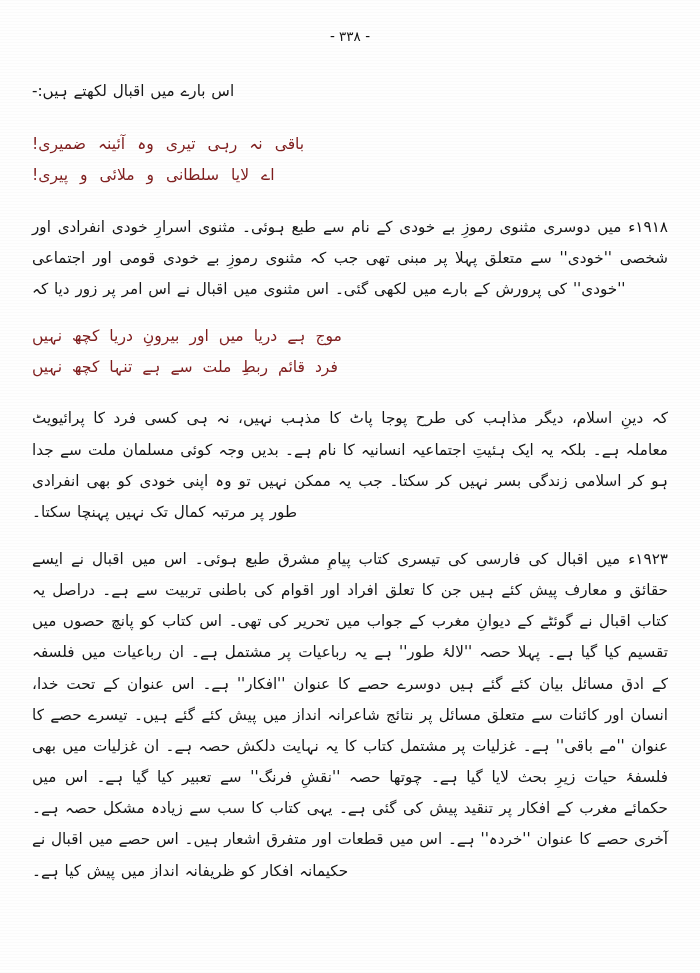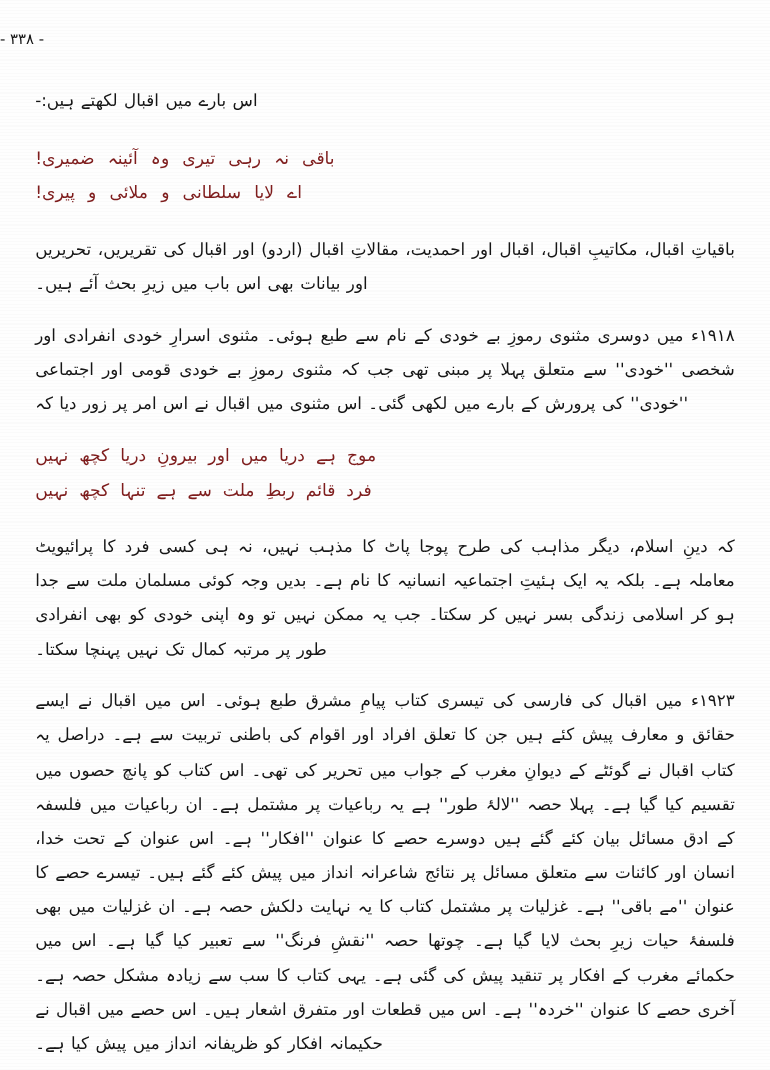--- a/index.html
+++ b/index.html
@@ -23,21 +23,21 @@
     background: #fefefe;
     padding: 0;
   }
 
   
   .page-number {
     position: absolute;
     top: 28px;
     left: 0;
     right: 0;
-    text-align: left;
+    text-align: center;
     font-size: 13.5px;
     letter-spacing: 1px;
     color: #111;
     direction: rtl;
   }
 
   
   .body-col {
     position: absolute;
     top: 62px;
@@ -104,21 +104,20 @@
 
   <div class="body-col">
 
     <p class="para lead">اس بارے میں اقبال لکھتے ہیں:-</p>
 
     <div class="verse centered-wide">
       <div class="line">باقی نہ رہی تیری وہ آئینہ ضمیری!</div>
       <div class="line">اے لایا سلطانی و ملائی و پیری!</div>
     </div>
 
-    <p class="para">باقیاتِ اقبال، مکاتیبِ اقبال، اقبال اور احمدیت، مقالاتِ اقبال (اردو) اور اقبال کی تقریریں، تحریریں اور بیانات بھی اس باب میں زیرِ بحث آئے ہیں۔</p>
 
     <p class="para">۱۹۱۸ء میں دوسری مثنوی رموزِ بے خودی کے نام سے طبع ہوئی۔ مثنوی اسرارِ خودی انفرادی اور شخصی ''خودی'' سے متعلق پہلا پر مبنی تھی جب کہ مثنوی رموزِ بے خودی قومی اور اجتماعی ''خودی'' کی پرورش کے بارے میں لکھی گئی۔ اس مثنوی میں اقبال نے اس امر پر زور دیا کہ</p>
 
     <div class="verse">
       <div class="line">موج ہے دریا میں اور بیرونِ دریا کچھ نہیں</div>
       <div class="line">فرد قائم ربطِ ملت سے ہے تنہا کچھ نہیں</div>
     </div>
 
     <p class="para">کہ دینِ اسلام، دیگر مذاہب کی طرح پوجا پاٹ کا مذہب نہیں، نہ ہی کسی فرد کا پرائیویٹ معاملہ ہے۔ بلکہ یہ ایک ہئیتِ اجتماعیہ انسانیہ کا نام ہے۔ بدیں وجہ کوئی مسلمان ملت سے جدا ہو کر اسلامی زندگی بسر نہیں کر سکتا۔ جب یہ ممکن نہیں تو وہ اپنی خودی کو بھی انفرادی طور پر مرتبہ کمال تک نہیں پہنچا سکتا۔</p>
 

